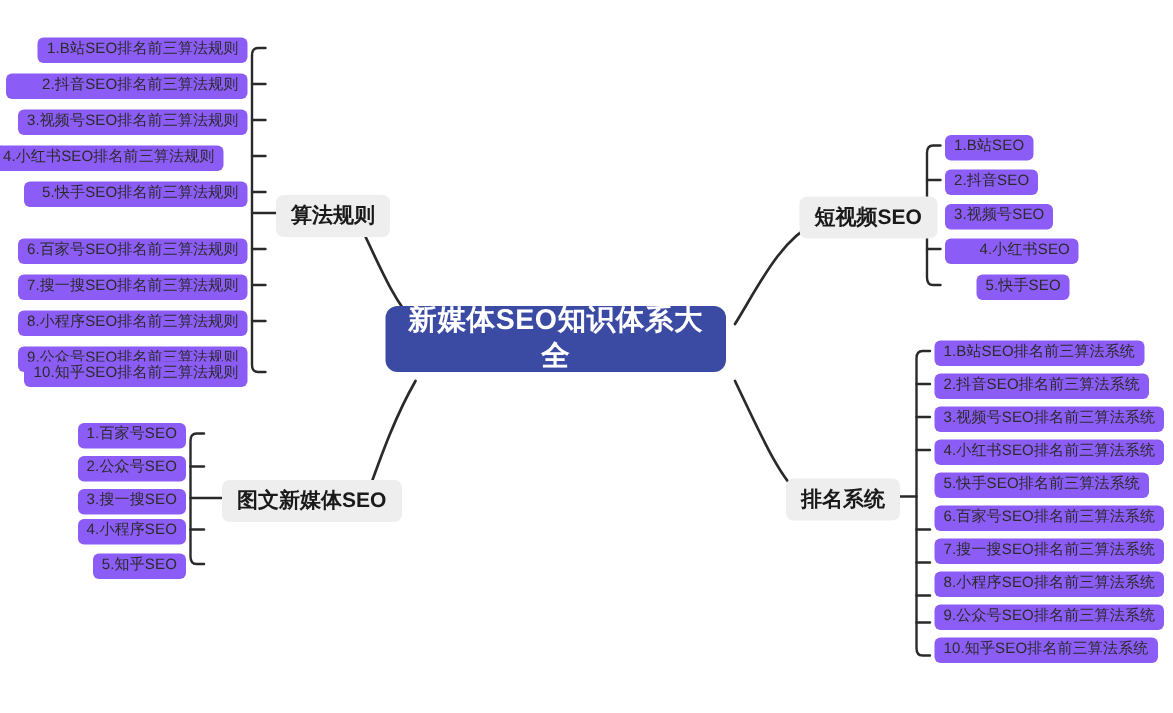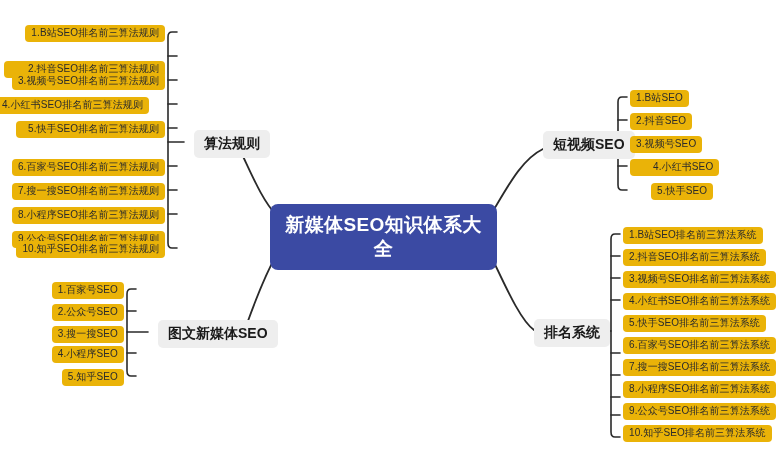--- a/index.html
+++ b/index.html
@@ -27,36 +27,35 @@
     pointer-events: none;
   }
   .node {
     position: absolute;
     box-sizing: border-box;
     white-space: nowrap;
     line-height: 1.25;
   }
   
   .leaf {
-    background: #eab308;
+    background: #8b5cf6;
     color: #2b2b2b;
     border-radius: 4px;
     padding: 2px 6px;
     font-size: 10px;
     letter-spacing: 0.1px;
   }
   
   .branch {
     background: #eeeeee;
     color: #1a1a1a;
     border-radius: 5px;
     padding: 5px 10px;
     font-size: 14px;
     font-weight: 700;
-    margin-left: 10px;
   }
   
   .root {
     background: #3b4aa3;
     color: #ffffff;
     border-radius: 8px;
     font-size: 19px;
     font-weight: 700;
     text-align: center;
     white-space: normal;
@@ -109,21 +108,21 @@
       <path d="M 611 256 L 620 256"></path>
       <path d="M 611 278 L 620 278"></path>
       <path d="M 611 300 L 620 300"></path>
       <path d="M 611 353 L 620 353"></path>
       <path d="M 611 375 L 620 375"></path>
       <path d="M 611 397 L 620 397"></path>
       <path d="M 611 415 L 620 415"></path>
     </g>
   </svg>
 
-  <div class="node root" style="left:270px; top:204px; width:227px; height:66px;">
+  <div class="node root" style="left:257px; top:204px; width:227px; height:44px;">
     <span>新媒体SEO知识体系大全</span>
   </div>
 
   <div class="node branch" style="left:184px; top:130px;">
     <span>算法规则</span>
   </div>
 
   <div class="node branch" style="left:148px; top:320px;">
     <span>图文新媒体SEO</span>
   </div>
@@ -131,21 +130,21 @@
   <div class="node branch" style="left:533px; top:131px;">
     <span>短视频SEO</span>
   </div>
 
   <div class="node branch" style="left:524px; top:319px;">
     <span>排名系统</span>
   </div>
 
   <div class="node leaf" style="right:617px; top:25px;">
     <span>1.B站SEO排名前三算法规则</span></div>
-  <div class="node leaf" style="right:617px; top:61px;padding-left:24px;">
+  <div class="node leaf" style="right:617px; top:49px;padding-left:24px;">
     <span>2.抖音SEO排名前三算法规则</span></div>
   <div class="node leaf" style="right:617px; top:73px;">
     <span>3.视频号SEO排名前三算法规则</span></div>
   <div class="node leaf" style="right:633px; top:97px;">
     <span>4.小红书SEO排名前三算法规则</span></div>
   <div class="node leaf" style="right:617px; top:121px;padding-left:12px;">
     <span>5.快手SEO排名前三算法规则</span></div>
   <div class="node leaf" style="right:617px; top:159px;">
     <span>6.百家号SEO排名前三算法规则</span></div>
   <div class="node leaf" style="right:617px; top:183px;">

